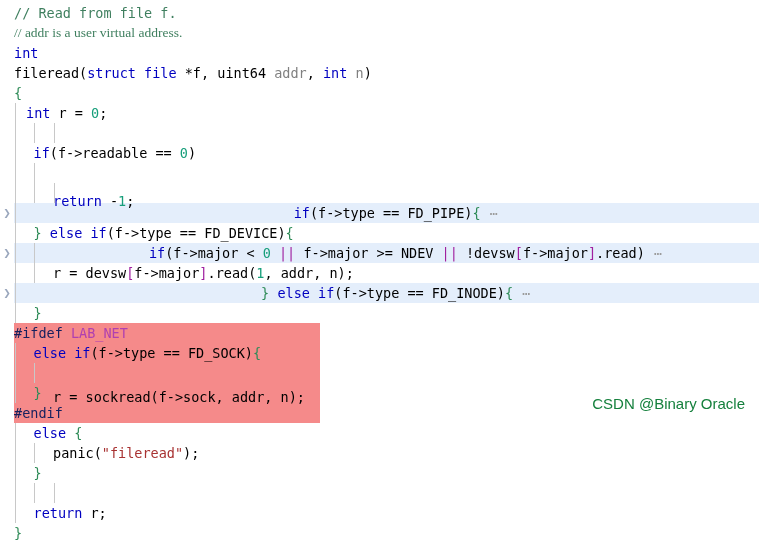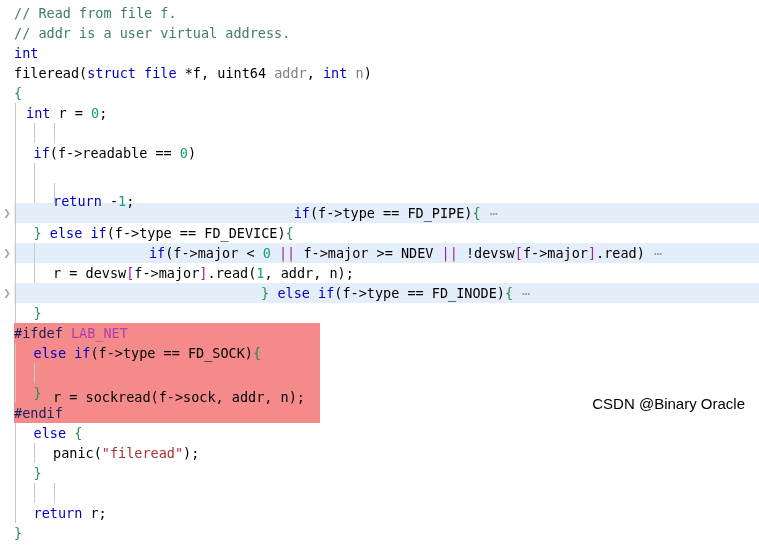--- a/index.html
+++ b/index.html
@@ -75,33 +75,33 @@
   .brk{color:#a020a0;}
   .brc{color:#2e8b57;}
   .op{color:#000000;}
   .id{color:#000000;}
   .ell{color:#9b9b9b;letter-spacing:1px;}
   .watermark{
     position:absolute;
     right:14px;bottom:10px;
     font-family:"Liberation Sans","DejaVu Sans",sans-serif;
     font-size:15px;
-    color:#000000;
+    color:#15803d;
     z-index:5;
     user-select:none;
   }
 </style>
 </head>
 <body>
 
 <div id="editor">
 
   <div class="code-area" id="code-area">
       <div class="row" style="position: absolute; left: 0px; right: 0px; top: 3px;"><span class="txt" style="padding-left: 14px;"><span class="cmt">// Read from file f.</span></span></div>
-      <div class="row" style="position: absolute; left: 0px; right: 0px; top: 23px;"><span class="txt" style="padding-left: 14px;"><span class="cmt">// addr is a user virtual address.</span></span></div>
+      <div class="row" style="position: absolute; left: 0px; right: 0px; top: 23px; font-family: Liberation Serif, serif;"><span class="txt" style="padding-left: 14px;"><span class="cmt">// addr is a user virtual address.</span></span></div>
       <div class="row" style="position: absolute; left: 0px; right: 0px; top: 43px;"><span class="txt" style="padding-left: 14px;"><span class="typ">int</span></span></div>
       <div class="row" style="position: absolute; left: 0px; right: 0px; top: 63px;"><span class="txt" style="padding-left: 14px;"><span class="id">fileread</span><span class="op">(</span><span class="kw">struct</span><span class="op"> </span><span class="kw">file</span><span class="op"> *f, </span><span class="id">uint64</span><span class="op"> </span><span class="prm">addr</span><span class="op">, </span><span class="kw">int</span><span class="op"> </span><span class="prm">n</span><span class="op">)</span></span></div>
       <div class="row" style="position: absolute; left: 0px; right: 0px; top: 83px;"><span class="txt" style="padding-left: 14px;"><span class="brc">{</span></span></div>
       <div class="row" style="position: absolute; left: 0px; right: 0px; top: 103px;"><span class="txt" style="padding-left: 26px;"><span class="kw">int</span><span class="op"> r </span><span class="op">=</span><span class="op"> </span><span class="num">0</span><span class="op">;</span></span></div>
       <div class="row" style="position: absolute; left: 0px; right: 0px; top: 123px;"><span class="txt" style="padding-left: 33.5px;"></span></div>
       <div class="row" style="position: absolute; left: 0px; right: 0px; top: 143px;"><span class="txt" style="padding-left: 33.5px;"><span class="kw">if</span><span class="op">(f-&gt;readable </span><span class="op">==</span><span class="op"> </span><span class="num">0</span><span class="op">)</span></span></div>
       <div class="row" style="position: absolute; left: 0px; right: 0px; top: 163px;"><span class="txt" style="padding-left: 53px; margin-top: 28px;"><span class="kw">return</span><span class="op"> -</span><span class="num">1</span><span class="op">;</span></span></div>
       <div class="row" style="position: absolute; left: 0px; right: 0px; top: 183px;"><span class="txt" style="padding-left: 33.5px;"></span></div>
       <div class="row hl-blue" style="position: absolute; left: 0px; right: 0px; top: 203px;"><span class="txt" style="padding-left: 33.5px;"><span class="kw">if</span><span class="op">(f-&gt;type </span><span class="op">==</span><span class="op"> FD_PIPE)</span><span class="brc">{</span><span class="ell"> ⋯</span></span></div>
       <div class="row" style="position: absolute; left: 0px; right: 0px; top: 223px;"><span class="txt" style="padding-left: 33.5px;"><span class="brc">}</span><span class="op"> </span><span class="kw">else</span><span class="op"> </span><span class="kw">if</span><span class="op">(f-&gt;type </span><span class="op">==</span><span class="op"> FD_DEVICE)</span><span class="brc">{</span></span></div>

